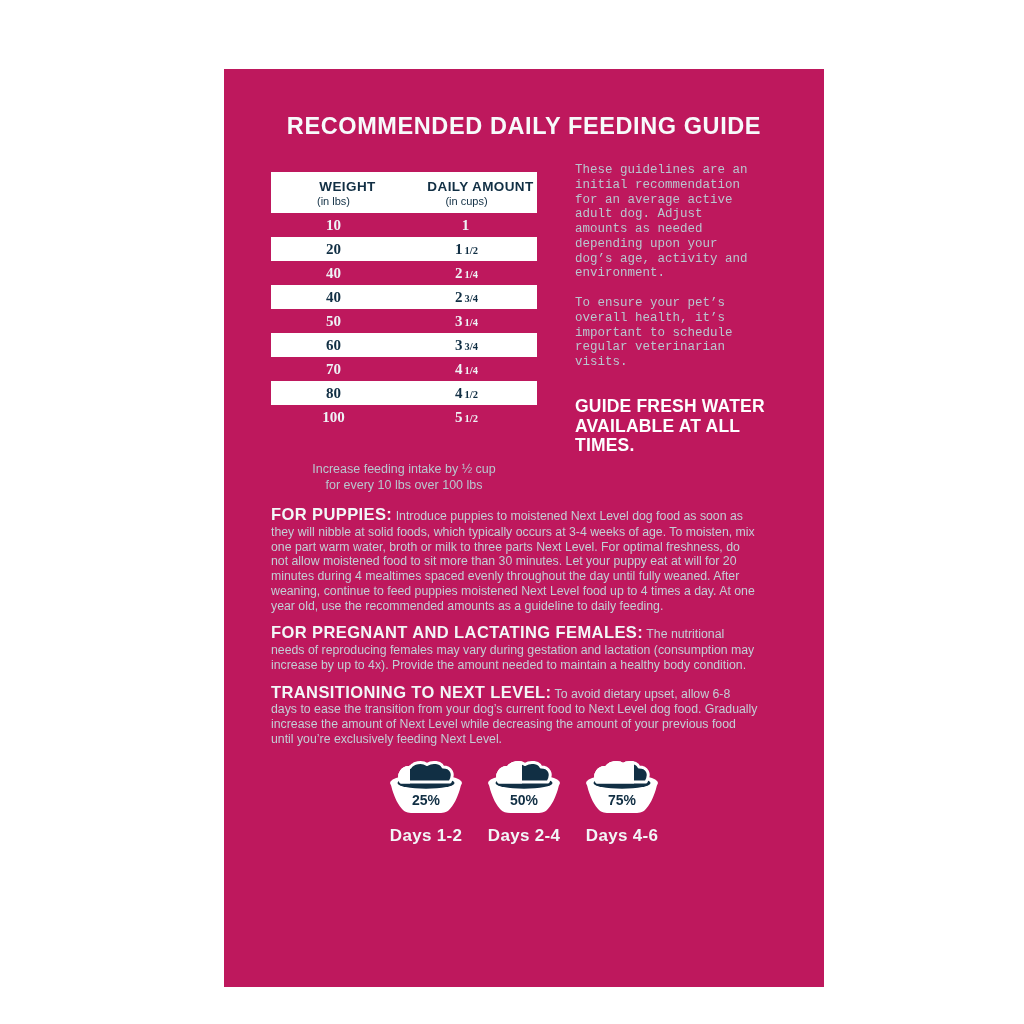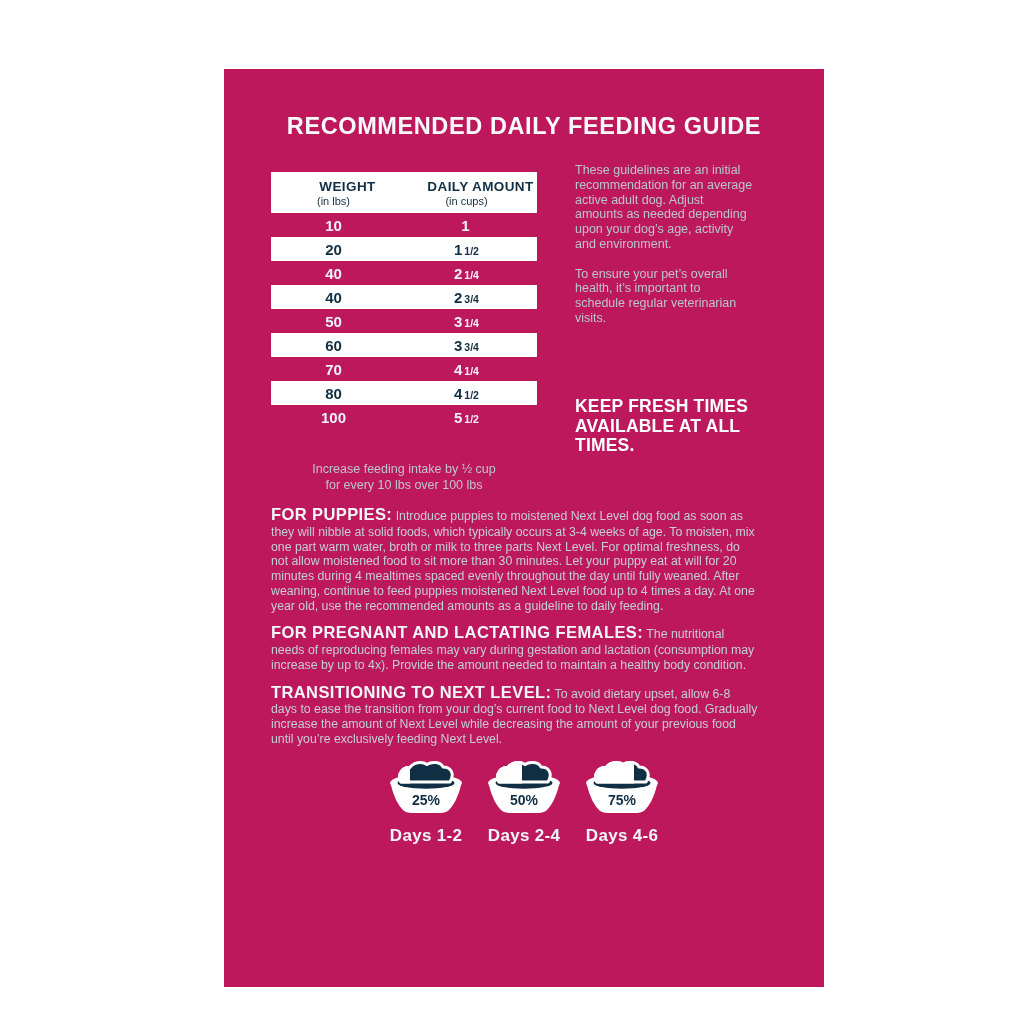--- a/index.html
+++ b/index.html
@@ -24,37 +24,37 @@
   
   .ftable { position:absolute; left:47px; top:103px; width:266px; }
   .t-head { display:flex; background:#ffffff; height:41px; align-items:center; }
   .t-hcell { display:flex; flex-direction:column; justify-content:center; text-align:center; }
   .t-hcell.c1 { width:47%; }
   .t-hcell.c2 { width:53%; }
   .t-hlabel { color:#112f44; font-weight:700; font-size:13.5px; letter-spacing:0.4px;padding-left:28px; }
   .t-hsub   { color:#112f44; font-size:11px; margin-top:1px; }
   .t-body .t-row {
     display:flex; height:24px; align-items:center;
-    color:#eef3f6; font-weight:700; font-size:15px;
+    color:#eef3f6; font-weight:700; font-size:15px;font-family:Liberation Serif, serif;
   }
   .t-body .t-row:nth-of-type(even) { background:#ffffff; color:#112f44; }
   .t-cell.weight { width:47%; text-align:center; }
   .t-cell.amount { width:53%; text-align:center; }
   .frac { font-size:10.5px; margin-left:2px; }
 
   .footnote {
     position:absolute; left:47px; top:392px; width:266px;
     text-align:center; color:#b9c6cf; font-size:12.5px; line-height:1.3;
   }
 
   .right-col {
     position:absolute; left:351px; top:94px; width:178px;
     color:#b9c6cf; font-size:12.5px; line-height:1.18;
   }
-  .right-col p { margin:0 0 15px 0; }
+  .right-col p { margin:0 0 15px 0;font-family:Liberation Mono, monospace; }
 
   .callout {
     position:absolute; left:351px; top:328px; width:195px;
     color:#fdfeff; font-weight:700; font-size:17.5px; line-height:1.12;
     letter-spacing:0.2px;
   }
 
   .sections {
     position:absolute; left:47px; top:436px; width:487px;
     color:#c3ced6; font-size:12.3px; line-height:1.2;
@@ -148,21 +148,21 @@
     <div class="footnote">
       <div>Increase feeding intake by ½ cup</div>
       <div>for every 10 lbs over 100 lbs</div>
     </div>
 
     <div class="right-col">
       <p>These guidelines are an initial recommendation for an average active adult dog. Adjust amounts as needed depending upon your dog’s age, activity and environment.</p>
       <p>To ensure your pet’s overall health, it’s important to schedule regular veterinarian visits.</p>
     </div>
 
-    <div class="callout">KEEP FRESH TIMES AVAILABLE AT ALL TIMES.</div>
+    <div class="callout">GUIDE FRESH WATER AVAILABLE AT ALL TIMES.</div>
 
     <div class="sections">
       <p>
         <span class="sec-h">FOR PUPPIES:</span>
         <span>Introduce puppies to moistened Next Level dog food as soon as they will nibble at solid foods, which typically occurs at 3-4 weeks of age. To moisten, mix one part warm water, broth or milk to three parts Next Level. For optimal freshness, do not allow moistened food to sit more than 30 minutes. Let your puppy eat at will for 20 minutes during 4 mealtimes spaced evenly throughout the day until fully weaned. After weaning, continue to feed puppies moistened Next Level food up to 4 times a day. At one year old, use the recommended amounts as a guideline to daily feeding.</span>
       </p>
       <p>
         <span class="sec-h">FOR PREGNANT AND LACTATING FEMALES:</span>
         <span>The nutritional needs of reproducing females may vary during gestation and lactation (consumption may increase by up to 4x). Provide the amount needed to maintain a healthy body condition.</span>
       </p>

